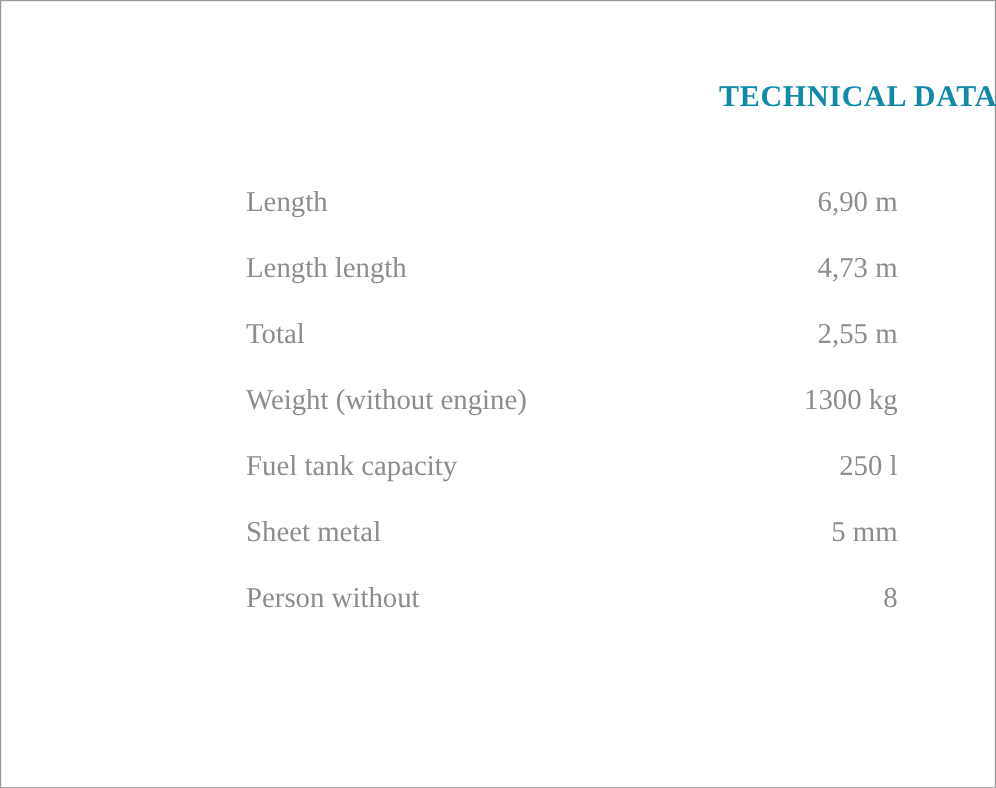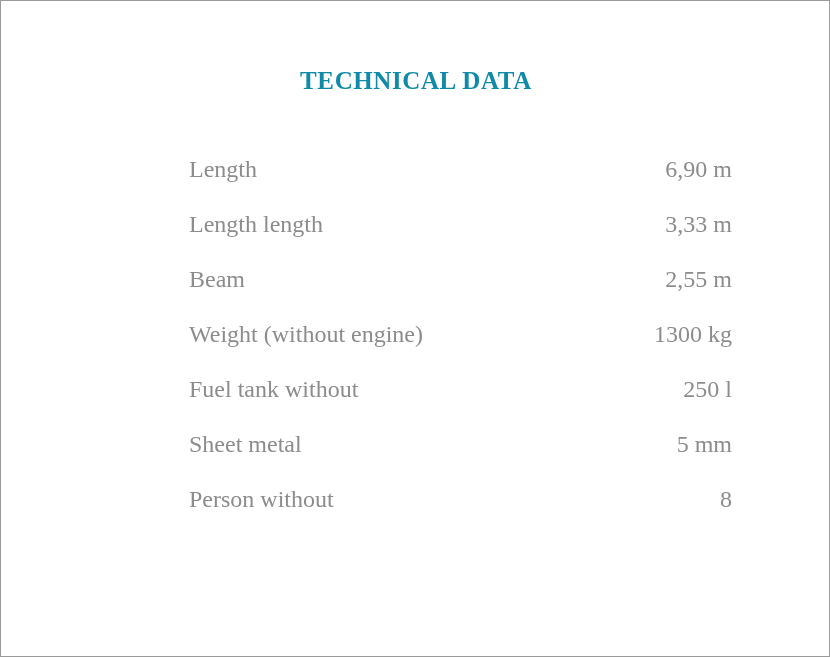--- a/index.html
+++ b/index.html
@@ -19,30 +19,30 @@
     height: 657px;
     box-sizing: border-box;
     border: 1px solid #9a9a9a;
     background: #ffffff;
   }
   .title {
     position: absolute;
     left: 0;
     top: 66px;
     width: 830px;
-    text-align: center;
+    text-align: right;
     font-family: "Liberation Serif", serif;
     font-weight: bold;
     font-size: 25px;
     letter-spacing: 0.6px;
     color: #0f8aa8;
   }
   .spec-table {
     position: absolute;
-    left: 188px;
+    left: 204px;
     top: 155px;
     border-collapse: collapse;
   }
   .spec-table td {
     font-family: "Liberation Serif", serif;
     font-size: 24px;
     color: #8c8c8c;
     padding: 0;
     height: 55px;
     vertical-align: top;
@@ -65,32 +65,32 @@
   <div class="title">TECHNICAL DATA</div>
 
   <table class="spec-table">
     <tbody>
       <tr>
         <td class="spec-label">Length</td>
         <td class="spec-value">6,90 m</td>
       </tr>
       <tr>
         <td class="spec-label">Length length</td>
-        <td class="spec-value">3,33 m</td>
+        <td class="spec-value">4,73 m</td>
       </tr>
       <tr>
-        <td class="spec-label">Beam</td>
+        <td class="spec-label">Total</td>
         <td class="spec-value">2,55 m</td>
       </tr>
       <tr>
         <td class="spec-label">Weight (without engine)</td>
         <td class="spec-value">1300 kg</td>
       </tr>
       <tr>
-        <td class="spec-label">Fuel tank without</td>
+        <td class="spec-label">Fuel tank capacity</td>
         <td class="spec-value">250 l</td>
       </tr>
       <tr>
         <td class="spec-label">Sheet metal</td>
         <td class="spec-value">5 mm</td>
       </tr>
       <tr>
         <td class="spec-label">Person without</td>
         <td class="spec-value">8</td>
       </tr>

